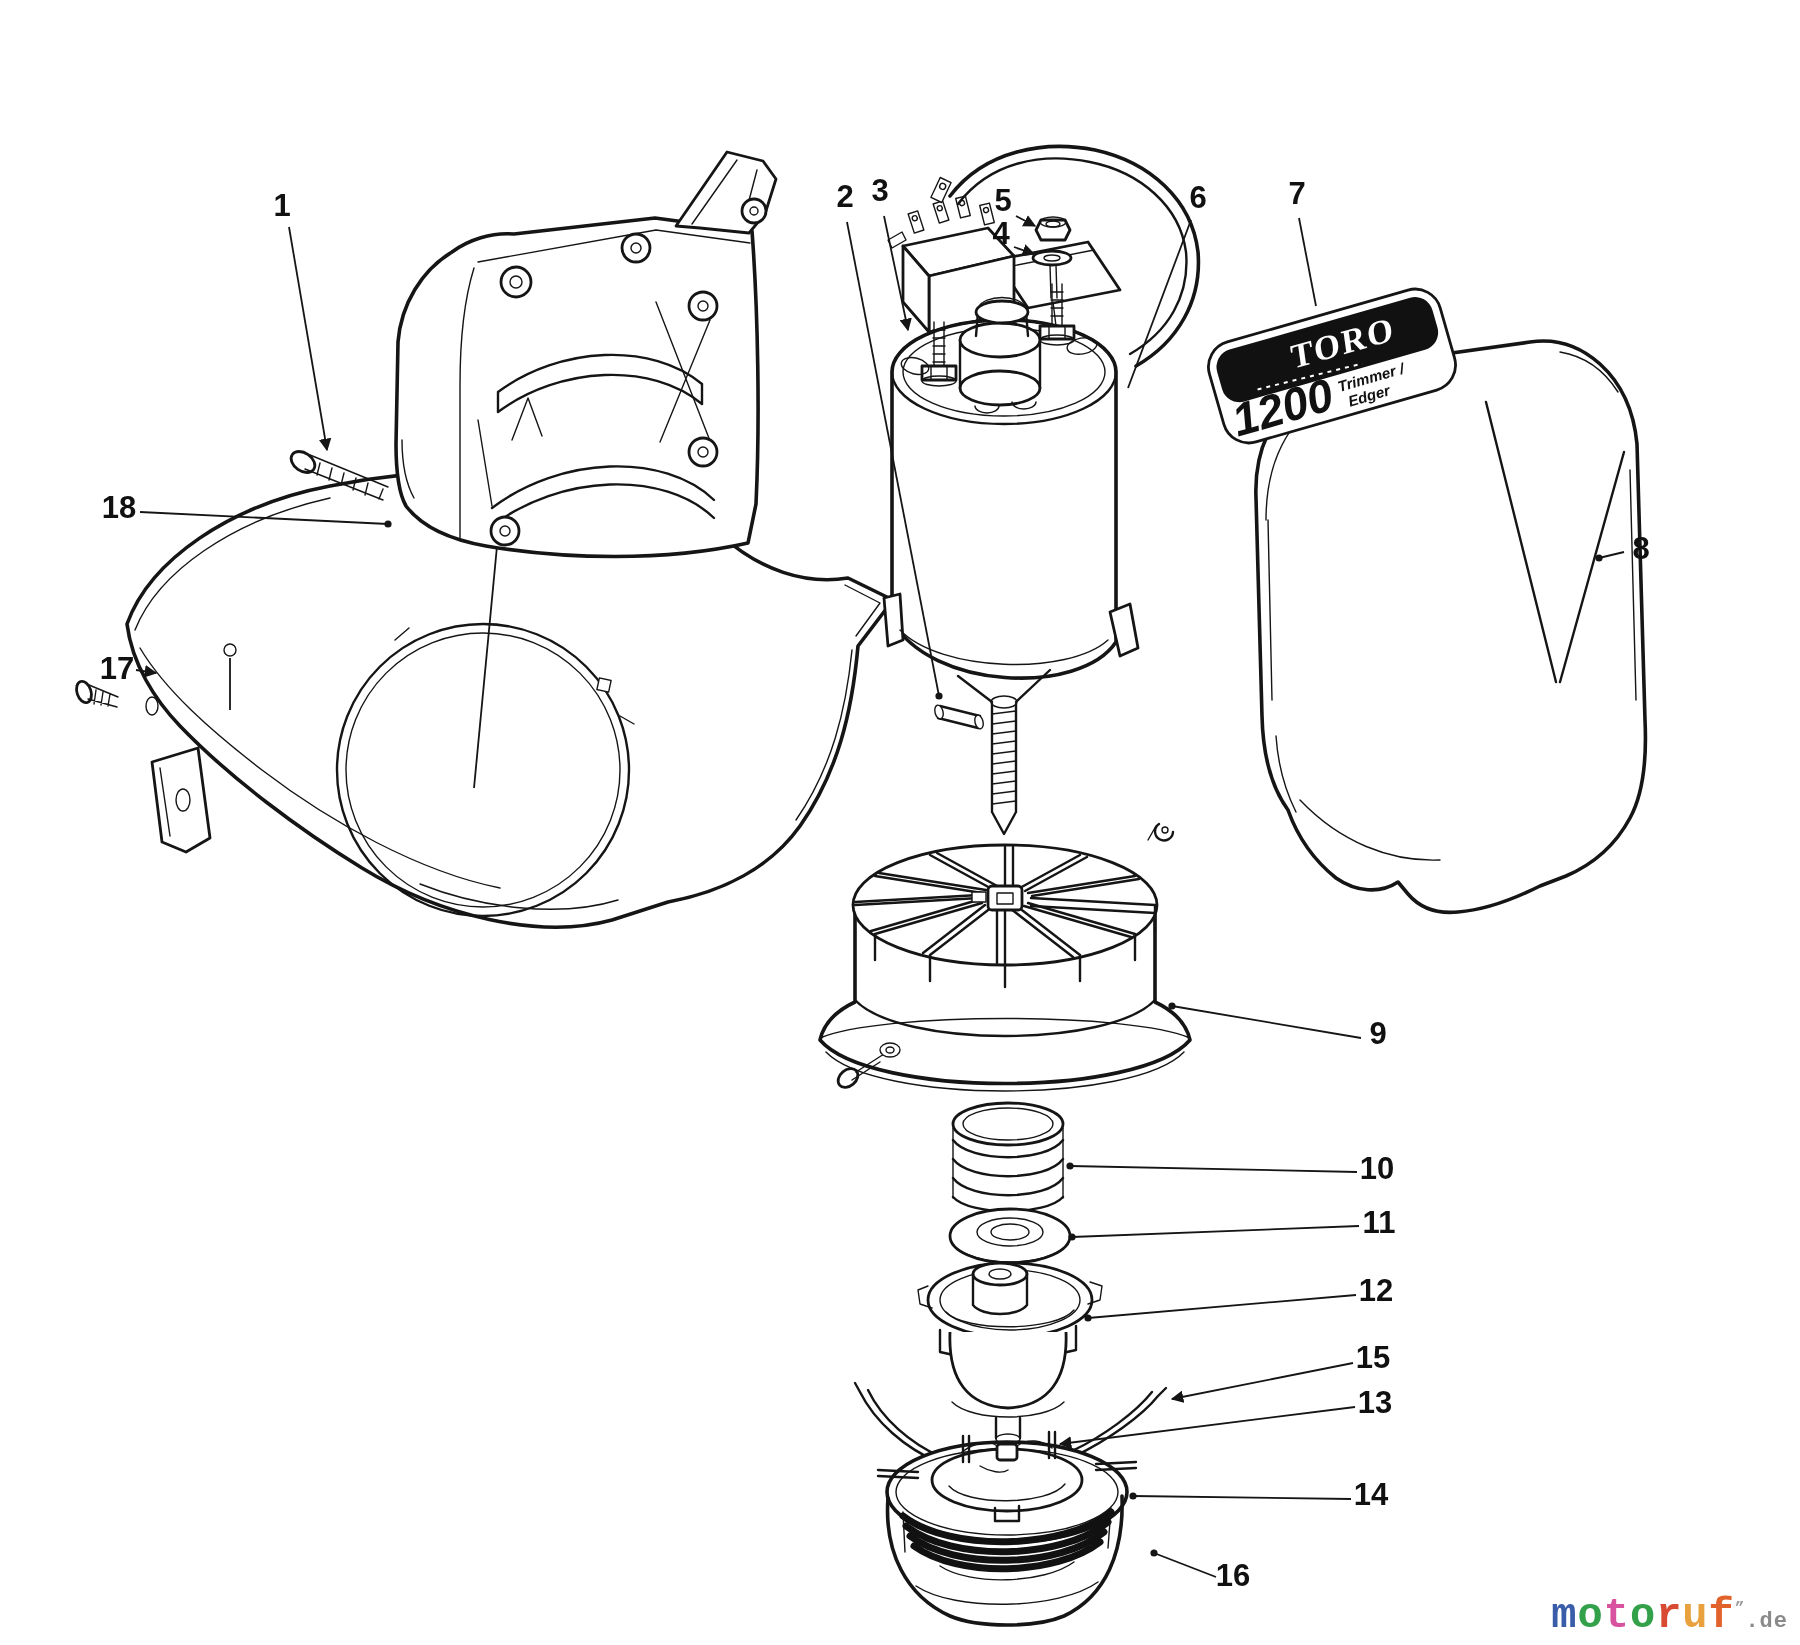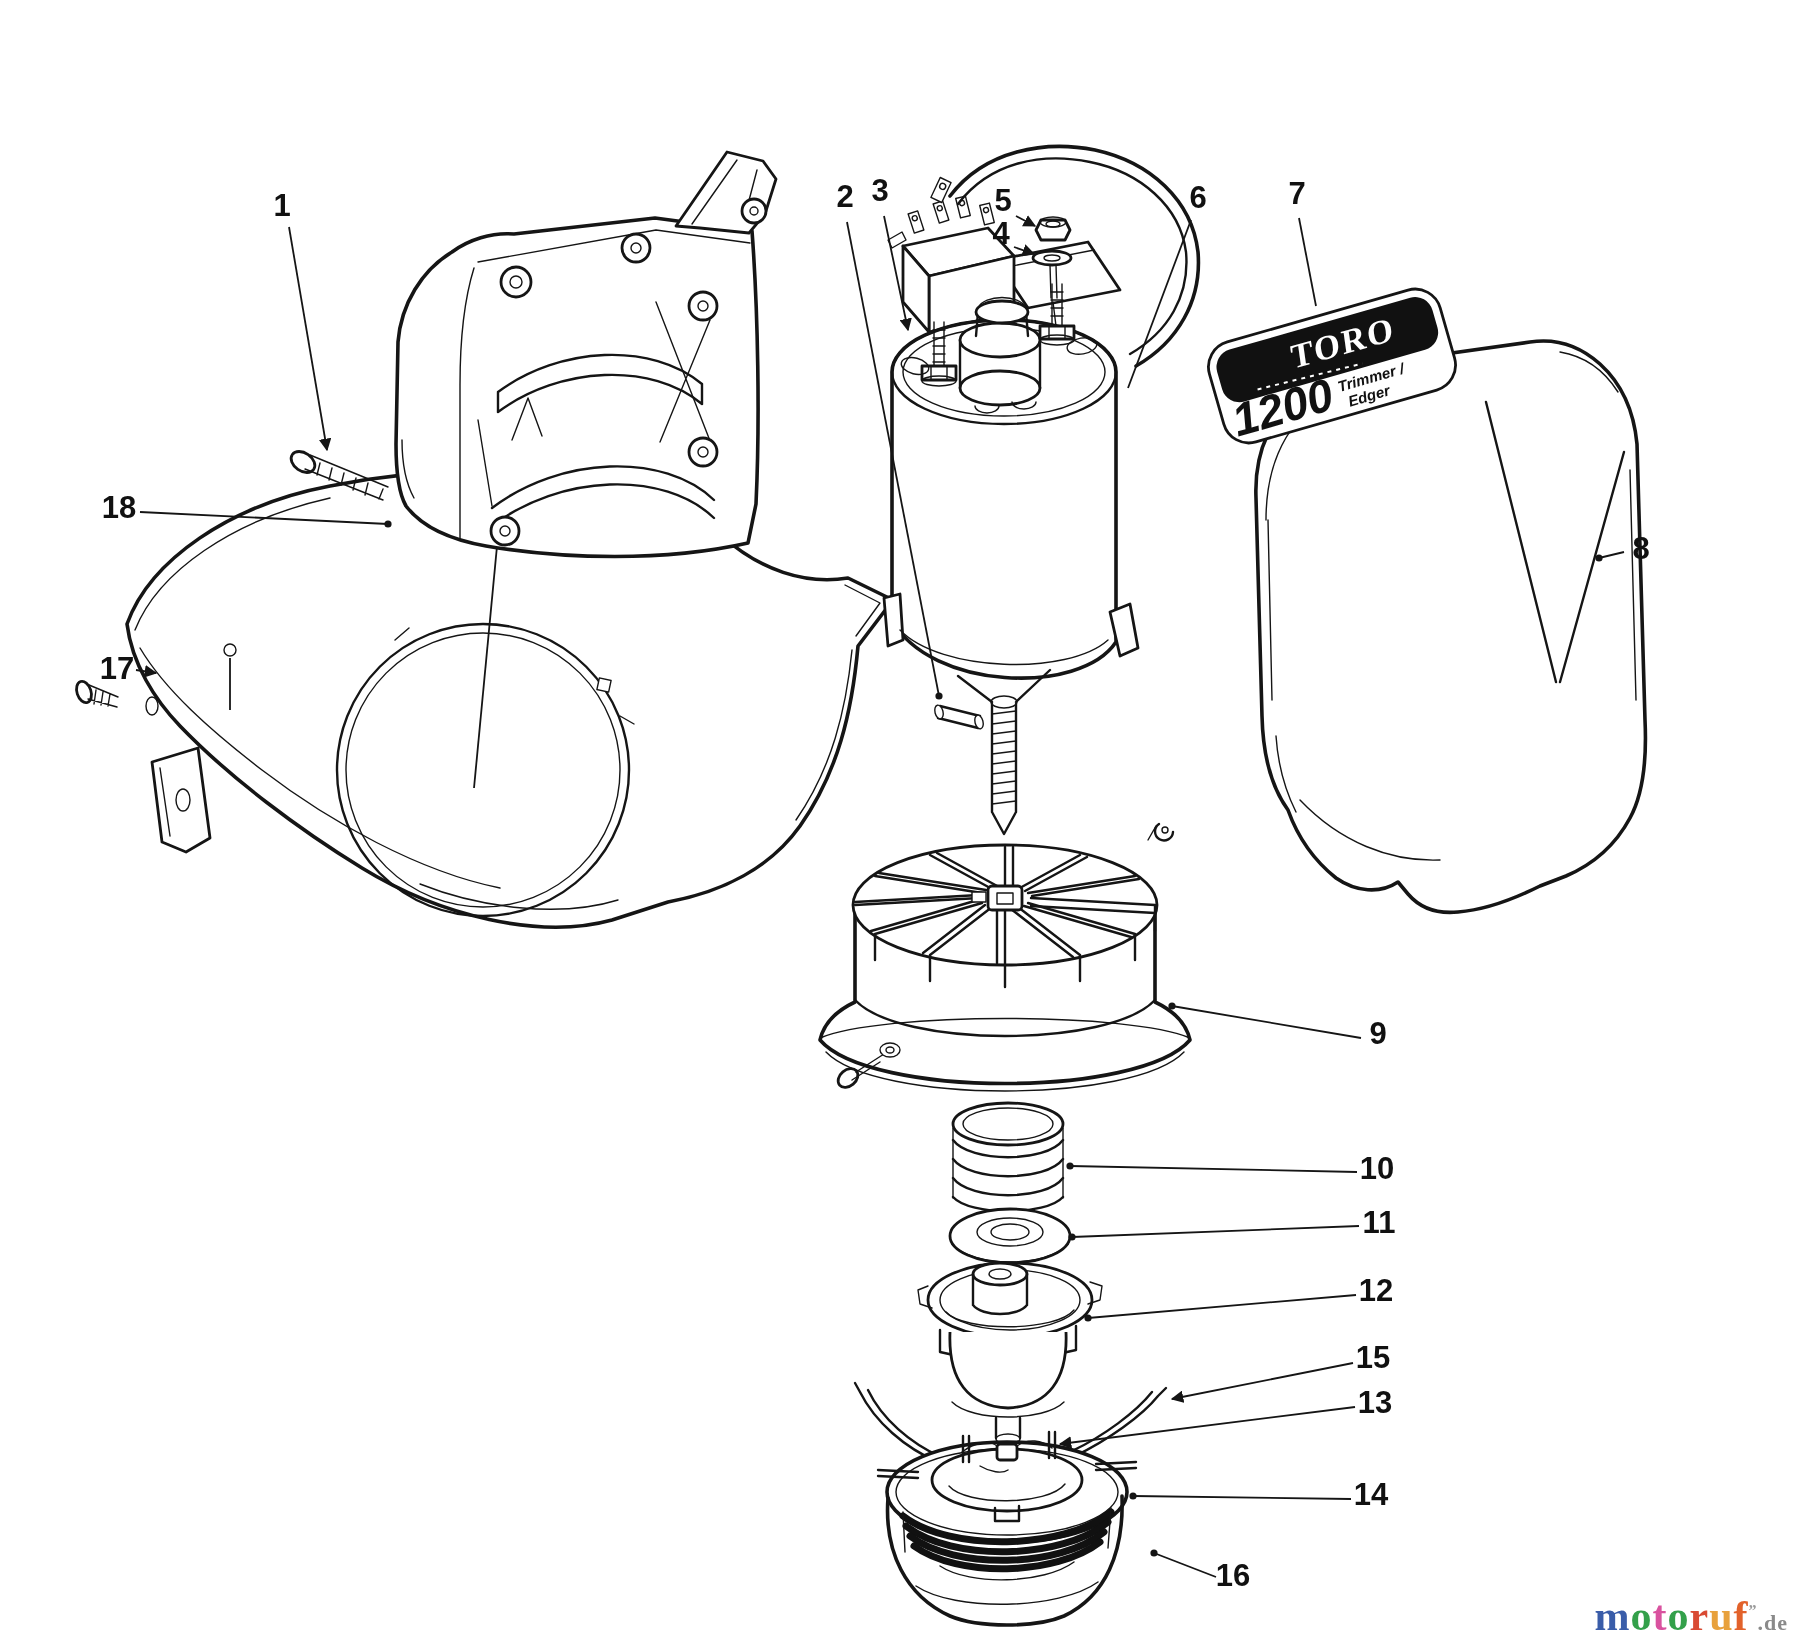--- a/index.html
+++ b/index.html
@@ -9,21 +9,21 @@
   .ln   {fill:none;stroke:#151515;stroke-width:2.4;stroke-linecap:round;stroke-linejoin:round;}
   .lnf  {fill:#ffffff;stroke:#151515;stroke-width:2.8;stroke-linejoin:round;}
   .thin {stroke-width:1.4;}
   .thick{stroke-width:3.6;}
   .heavy{fill:none;stroke:#111111;stroke-width:7;stroke-linecap:round;}
   .leader{fill:none;stroke:#151515;stroke-width:1.8;}
   .lbl  {font-family:"Liberation Sans",sans-serif;font-weight:bold;font-size:31px;fill:#111111;}
   .badge-brand{font-family:"Liberation Serif",serif;font-weight:bold;font-size:34px;fill:#ffffff;letter-spacing:2px;}
   .badge-model{font-family:"Liberation Sans",sans-serif;font-weight:bold;font-style:italic;font-size:46px;fill:#111111;}
   .badge-type {font-family:"Liberation Sans",sans-serif;font-weight:bold;font-style:italic;font-size:15px;fill:#111111;}
-  .wm{position:absolute;right:12px;bottom:8px;font-family:Liberation Serif, serif;
+  .wm{position:absolute;right:12px;bottom:8px;font-family:Liberation Mono, monospace;
       font-weight:bold;font-size:42px;line-height:1;letter-spacing:1px;}
   .wm .sfx{font-size:22px;font-weight:bold;}
   .wm .tick{font-size:16px;vertical-align:14px;}
 </style>
 </head>
 <body>
 
 <div id="stage">
 <svg width="1800" height="1645" viewBox="0 0 1800 1645">
   <defs>

